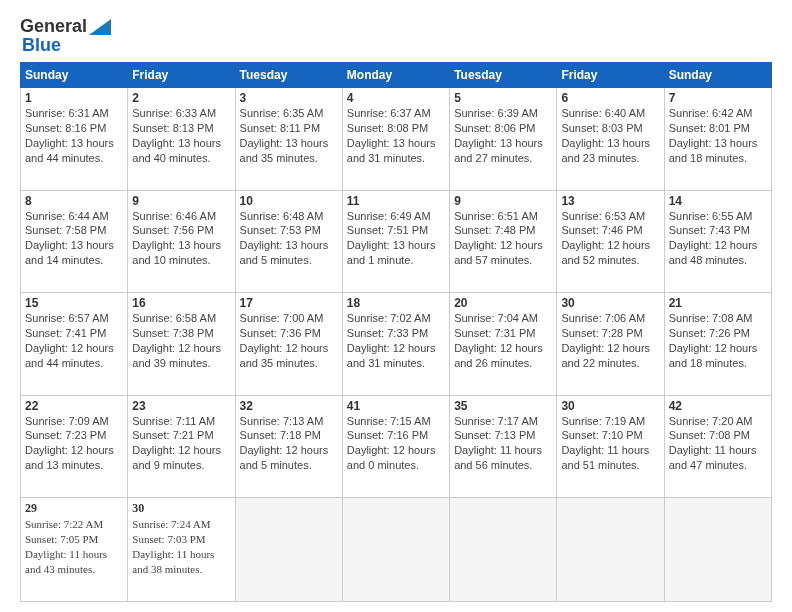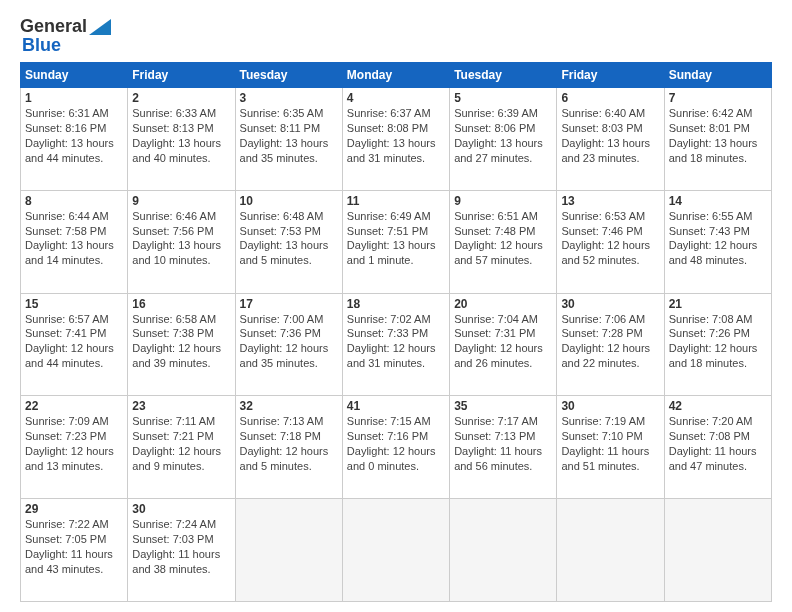--- a/index.html
+++ b/index.html
@@ -87,20 +87,21 @@
     .day-info {
       font-size: 11px;
       color: #444;
       line-height: 1.35;
     }
     .week-row td {
       height: 80px;
     }
     .last-row td {
       height: 72px;
+      font-family: Liberation Serif, serif;
     }
   </style>
 </head>
 <body>
 
 <div class="page">
   <div class="header">
     <div class="logo">
       <div class="logo-row">
         <span style="font-size:18px;font-weight:bold;color:#333;">General</span>

